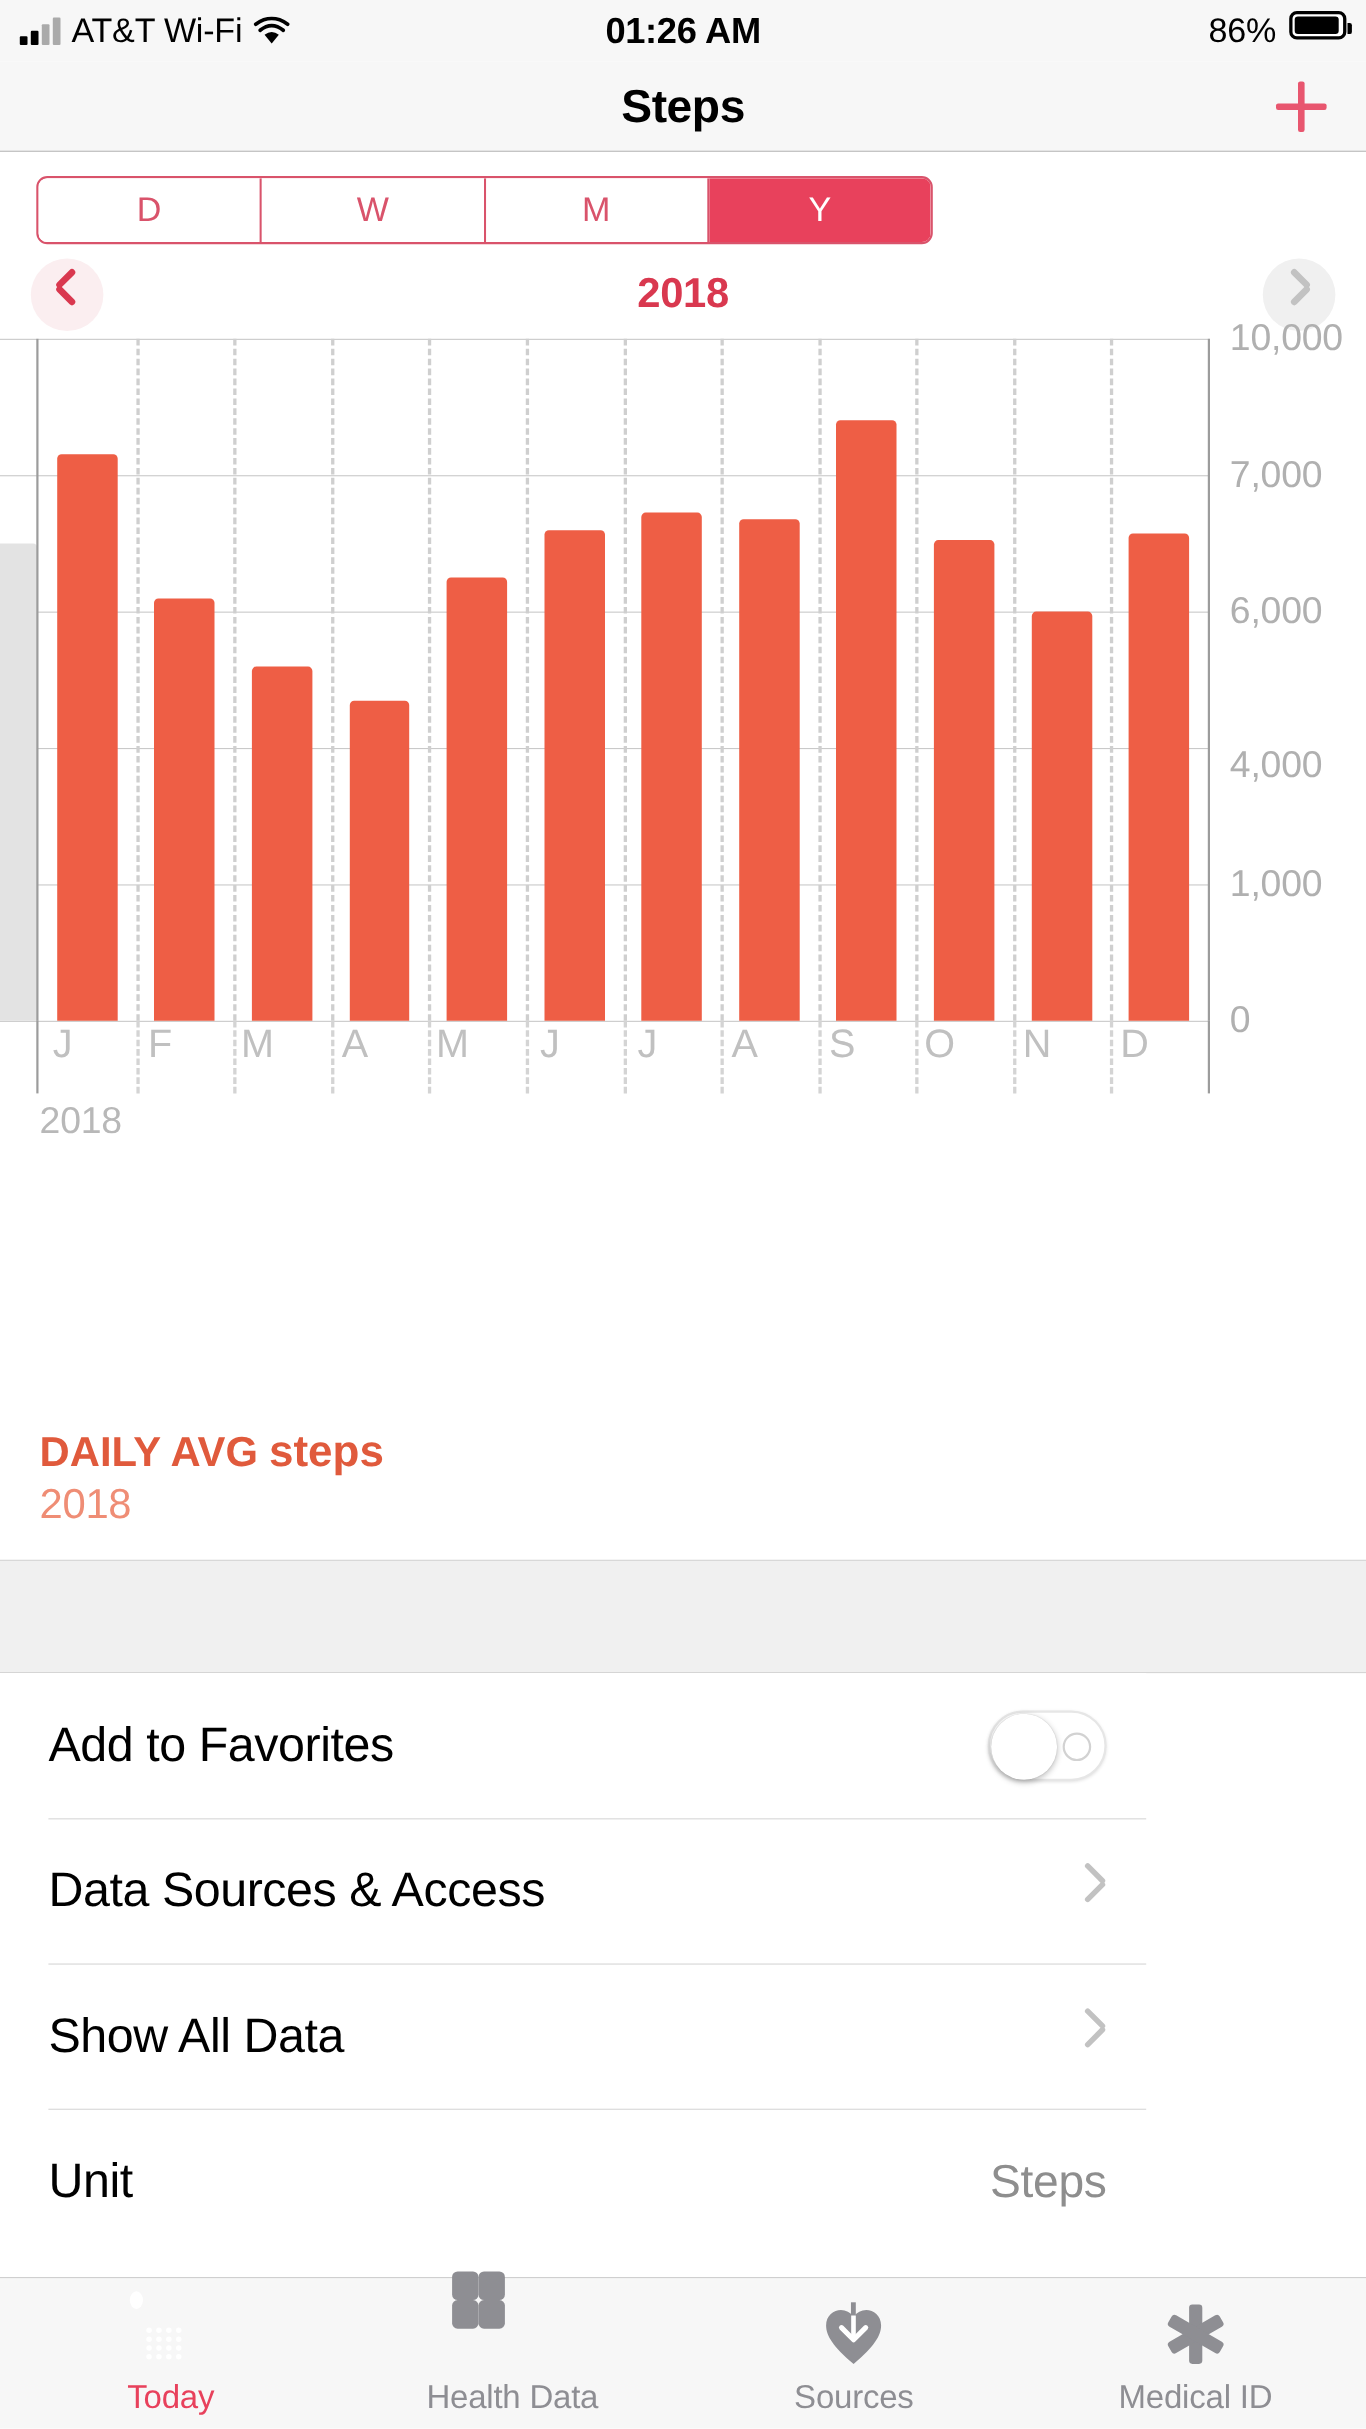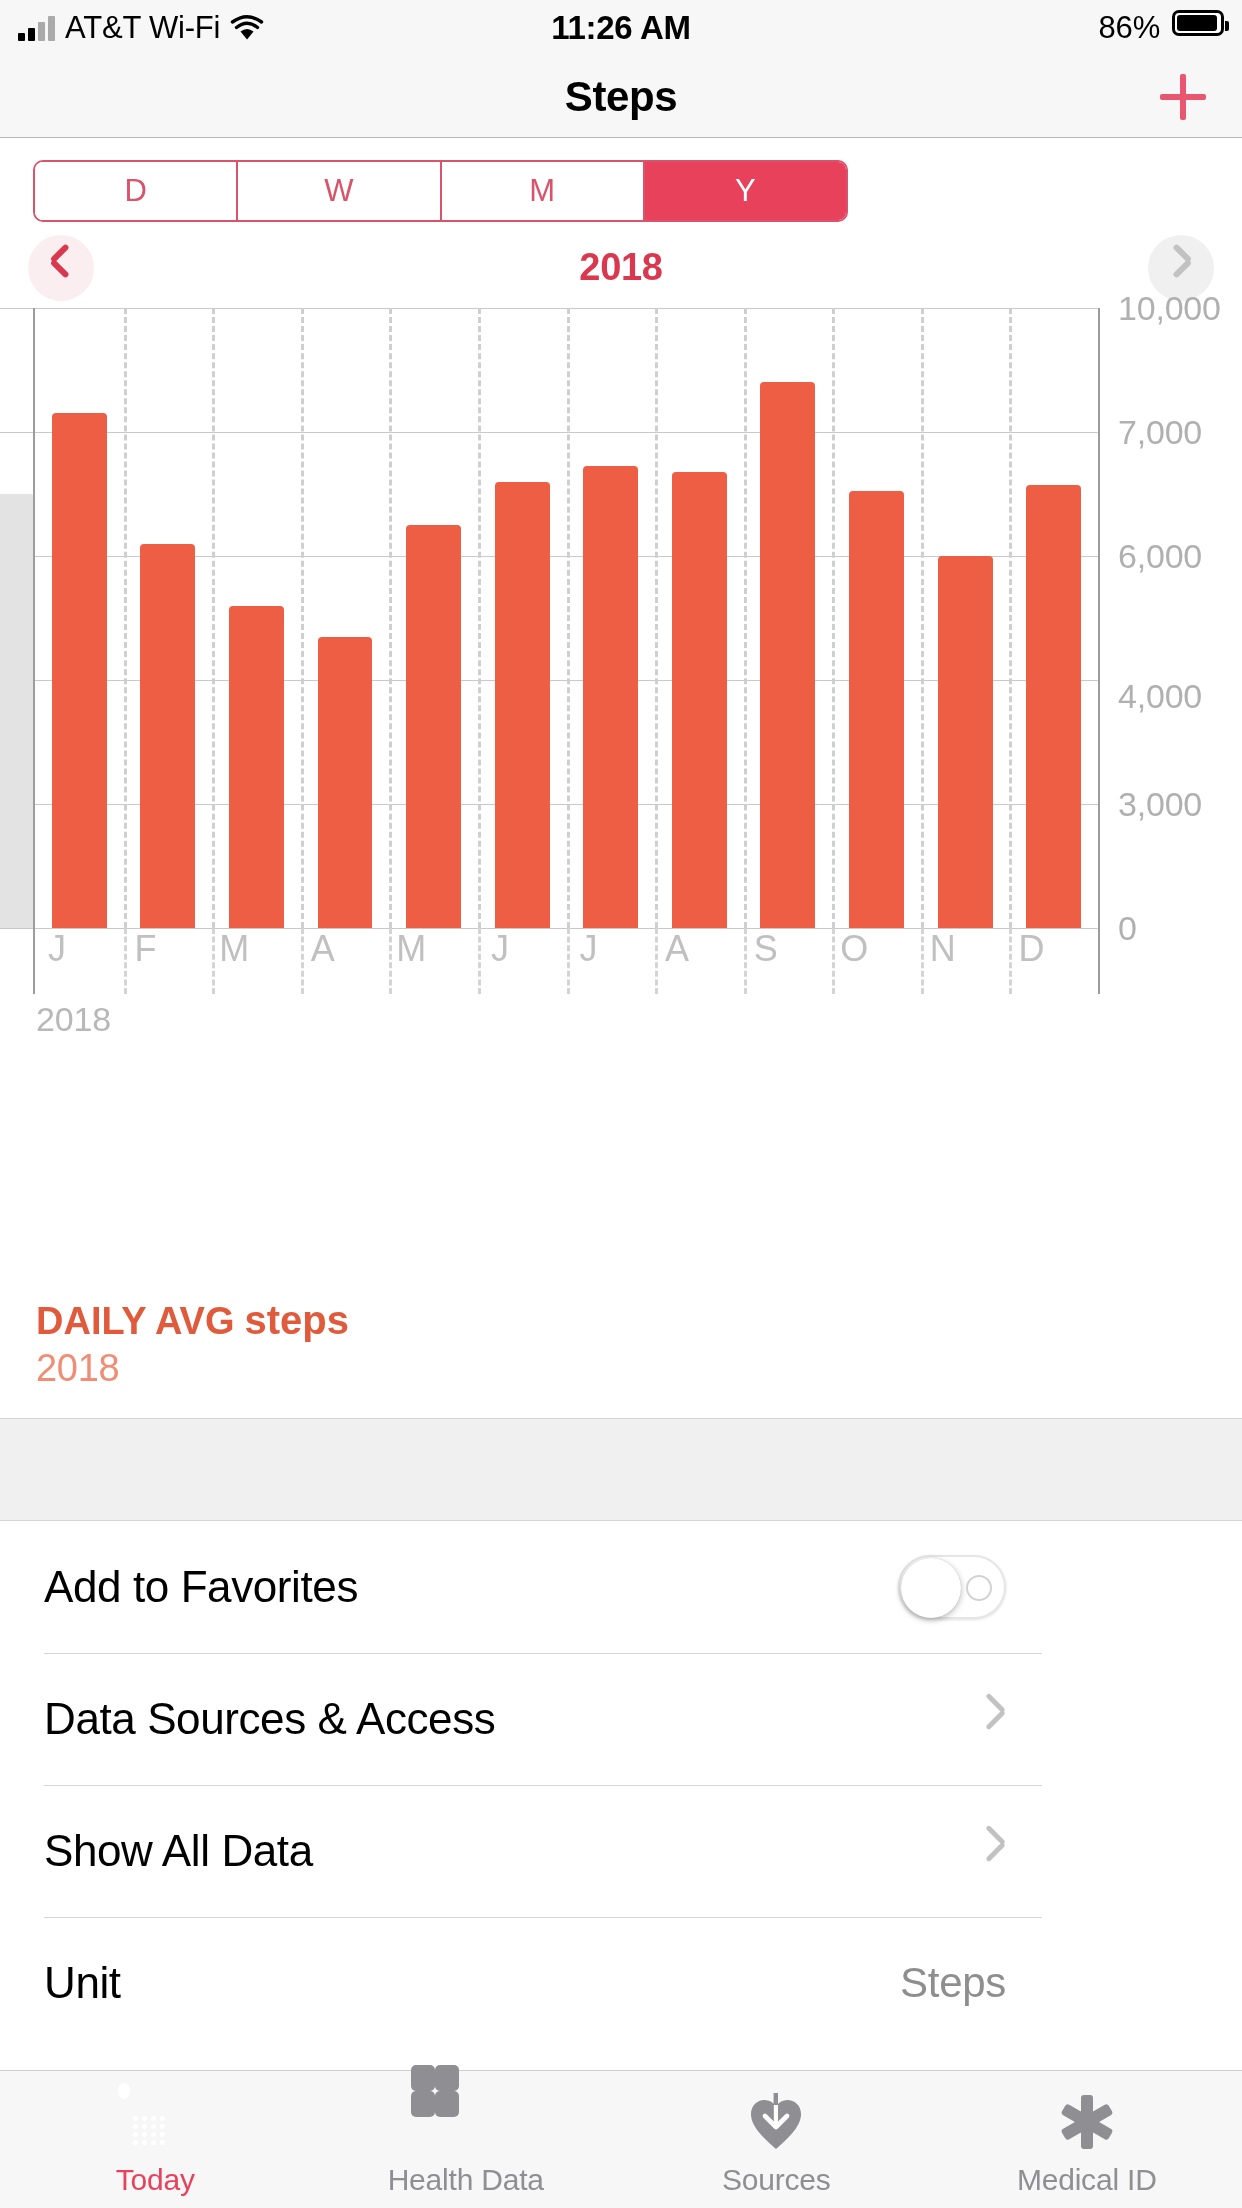--- a/index.html
+++ b/index.html
@@ -270,21 +270,21 @@
         </span>
       <span class="carrier">AT&amp;T Wi-Fi</span>
       <span class="wifi">
         <svg viewBox="0 0 34 26" width="34" height="26" aria-hidden="true">
           <path d="M17 24.5 L10.5 16.5 Q17 11.5 23.5 16.5 Z" fill="#000"></path>
           <path d="M6.5 12.5 Q17 4 27.5 12.5" stroke="#000" stroke-width="3.4" fill="none" stroke-linecap="round"></path>
           <path d="M2.5 7 Q17 -3.5 31.5 7" stroke="#000" stroke-width="3.4" fill="none" stroke-linecap="round"></path>
         </svg>
       </span>
     </div>
-    <div class="sb-center">11:26 AM</div>
+    <div class="sb-center">01:26 AM</div>
     <div class="sb-right">
       <span class="batt-pct">86%</span>
       <span class="batt">
           <span style="width:86%"></span>
         </span>
     </div>
   </div>
 
   <div class="navbar">
     <div class="nav-title">Steps</div>
@@ -340,21 +340,21 @@
         <div class="bar" title="October: 7050" style="left: 849.081px; width: 54.9217px; height: 437.1px;"></div>
         <div class="vgrid" style="left: 920.833px;"></div>
         <div class="bar" title="November: 6000" style="left: 937.664px; width: 54.9217px; height: 372px;"></div>
         <div class="vgrid" style="left: 1009.42px;"></div>
         <div class="bar" title="December: 7150" style="left: 1026.25px; width: 54.9217px; height: 443.3px;"></div>
       </div>
     <div class="axis-y-line"></div>
     <div class="axis-r-line"></div>
     <div id="ylabels">
         <div class="ylabel" style="top: 620px;">0</div>
-        <div class="ylabel" style="top: 496px;">3,000</div>
+        <div class="ylabel" style="top: 496px;">1,000</div>
         <div class="ylabel" style="top: 388px;">4,000</div>
         <div class="ylabel" style="top: 248px;">6,000</div>
         <div class="ylabel" style="top: 124px;">7,000</div>
         <div class="ylabel" style="top: 0px;">10,000</div>
       </div>
   </div>
 
   <div class="xaxis" id="xaxis">
     <div class="xaxis-edge-l"></div>
     <div class="xaxis-edge-r"></div>

